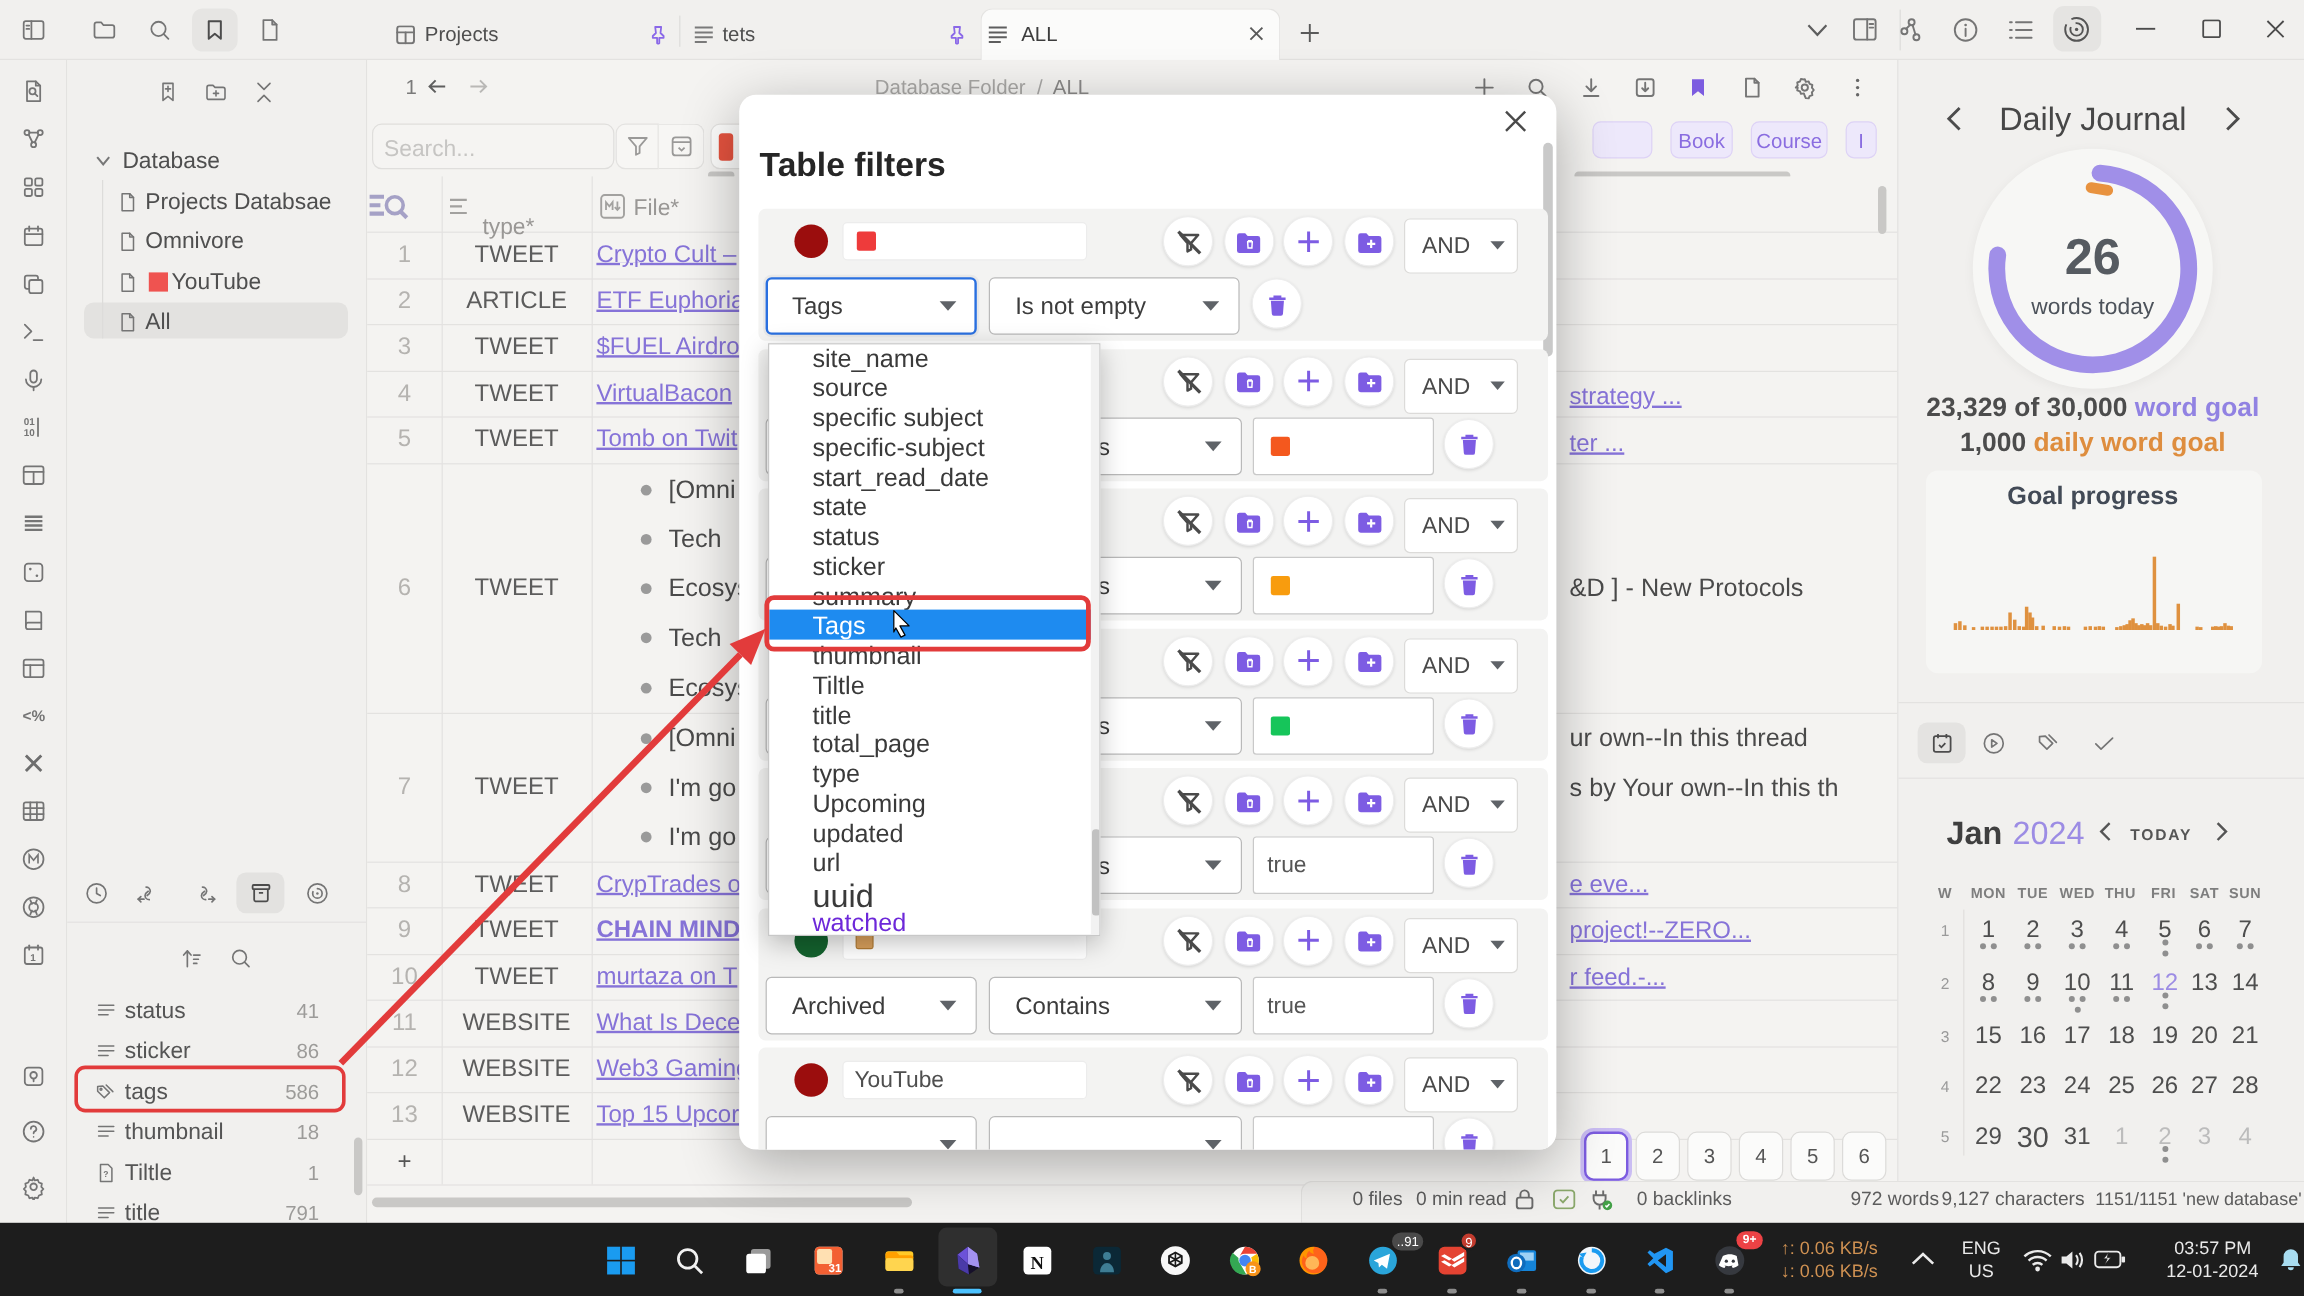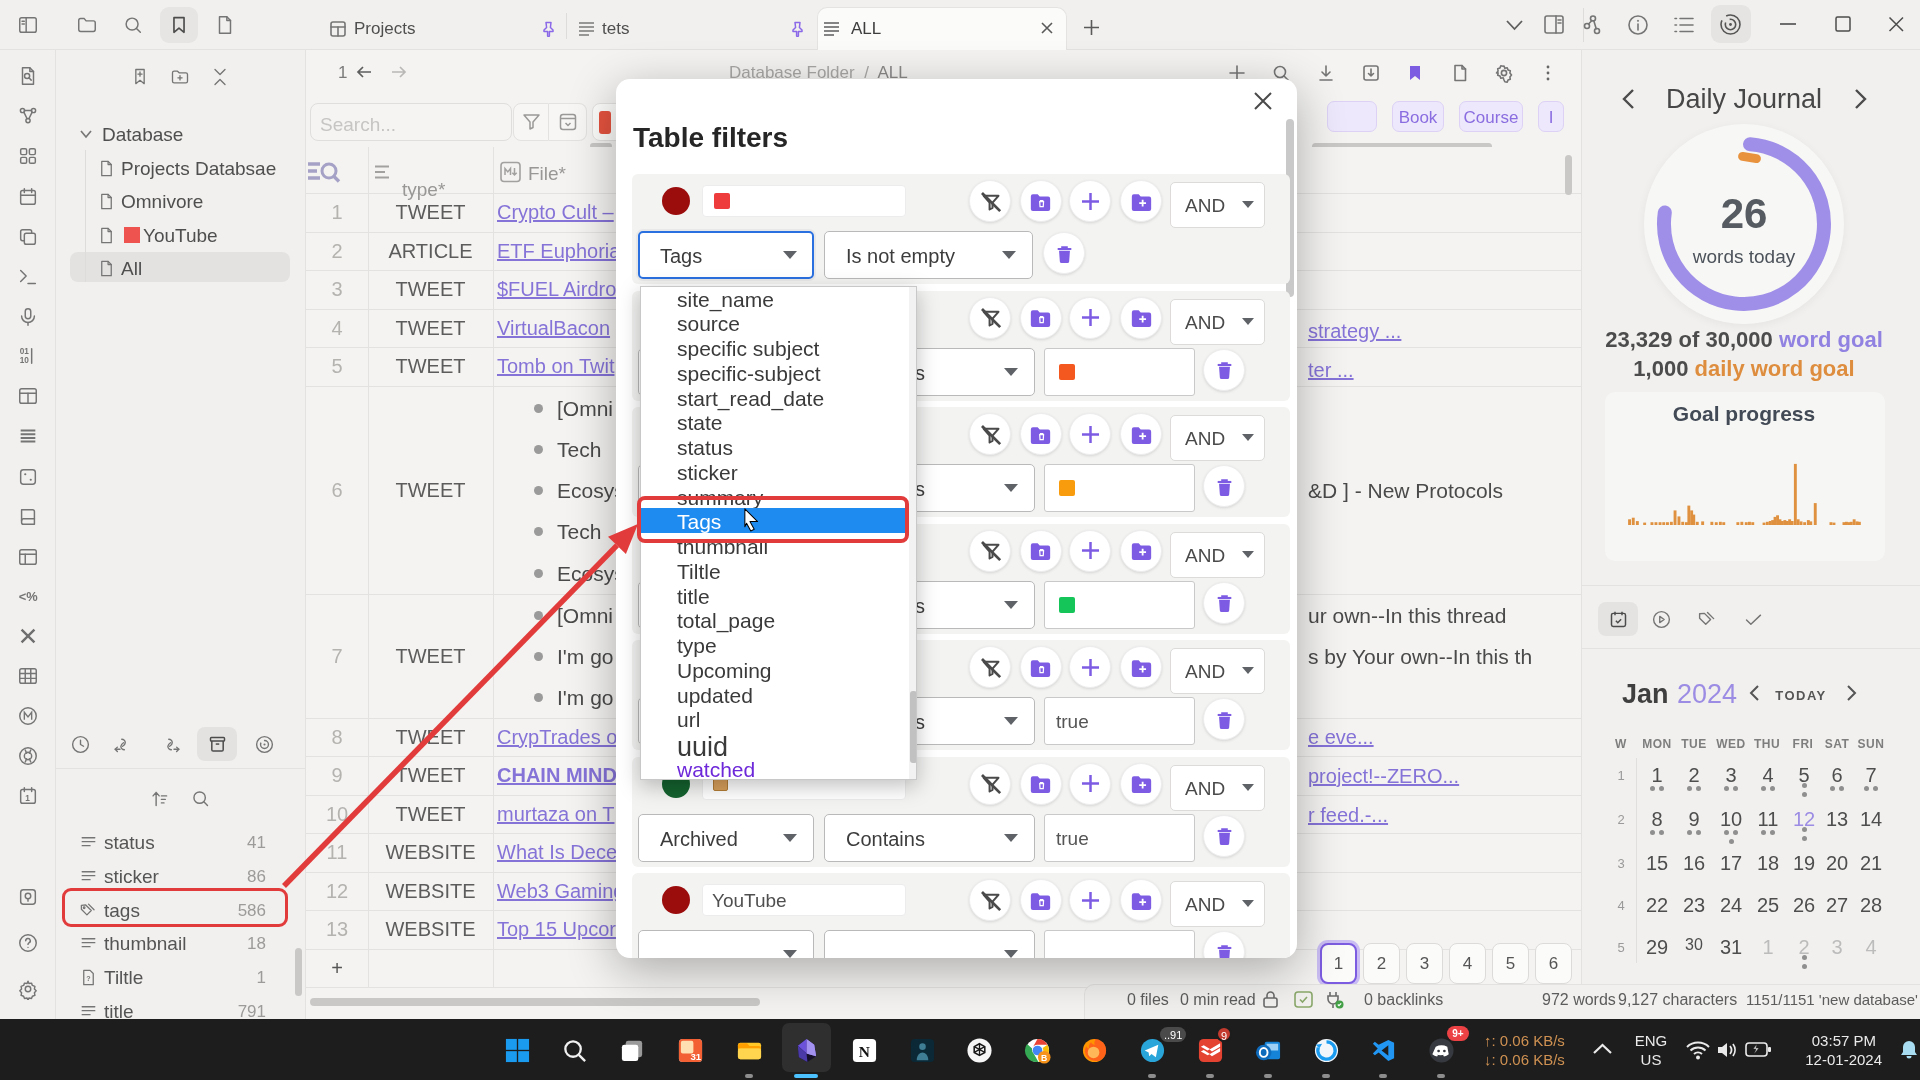--- a/index.html
+++ b/index.html
@@ -626,21 +626,21 @@
     <div style="position:absolute;left:1621px;transform:translateX(-50%);top:899px;font-size:13px;color:#9a9a9a;font-weight:400;line-height:1;white-space:nowrap;">4</div>
     <div style="position:absolute;left:1657px;transform:translateX(-50%);top:895px;font-size:20px;color:#4e4e4e;font-weight:400;line-height:1;white-space:nowrap;">22</div>
     <div style="position:absolute;left:1694px;transform:translateX(-50%);top:895px;font-size:20px;color:#4e4e4e;font-weight:400;line-height:1;white-space:nowrap;">23</div>
     <div style="position:absolute;left:1731px;transform:translateX(-50%);top:895px;font-size:20px;color:#4e4e4e;font-weight:400;line-height:1;white-space:nowrap;">24</div>
     <div style="position:absolute;left:1768px;transform:translateX(-50%);top:895px;font-size:20px;color:#4e4e4e;font-weight:400;line-height:1;white-space:nowrap;">25</div>
     <div style="position:absolute;left:1804px;transform:translateX(-50%);top:895px;font-size:20px;color:#4e4e4e;font-weight:400;line-height:1;white-space:nowrap;">26</div>
     <div style="position:absolute;left:1837px;transform:translateX(-50%);top:895px;font-size:20px;color:#4e4e4e;font-weight:400;line-height:1;white-space:nowrap;">27</div>
     <div style="position:absolute;left:1871px;transform:translateX(-50%);top:895px;font-size:20px;color:#4e4e4e;font-weight:400;line-height:1;white-space:nowrap;">28</div>
     <div style="position:absolute;left:1621px;transform:translateX(-50%);top:941px;font-size:13px;color:#9a9a9a;font-weight:400;line-height:1;white-space:nowrap;">5</div>
     <div style="position:absolute;left:1657px;transform:translateX(-50%);top:937px;font-size:20px;color:#4e4e4e;font-weight:400;line-height:1;white-space:nowrap;">29</div>
-    <div style="position:absolute;left:1694px;transform:translateX(-50%);top:937px;font-size:16px;color:#4e4e4e;font-weight:400;line-height:1;white-space:nowrap;text-align:right;">30</div>
+    <div style="position:absolute;left:1694px;transform:translateX(-50%);top:937px;font-size:24px;color:#4e4e4e;font-weight:400;line-height:1;white-space:nowrap;text-align:right;">30</div>
     <div style="position:absolute;left:1731px;transform:translateX(-50%);top:937px;font-size:20px;color:#4e4e4e;font-weight:400;line-height:1;white-space:nowrap;">31</div>
     <div style="position:absolute;left:1768px;transform:translateX(-50%);top:937px;font-size:20px;color:#bcbcbc;font-weight:400;line-height:1;white-space:nowrap;">1</div>
     <div style="position:absolute;left:1804px;transform:translateX(-50%);top:937px;font-size:20px;color:#bcbcbc;font-weight:400;line-height:1;white-space:nowrap;">2</div>
     <div style="position:absolute;left:1837px;transform:translateX(-50%);top:937px;font-size:20px;color:#bcbcbc;font-weight:400;line-height:1;white-space:nowrap;">3</div>
     <div style="position:absolute;left:1871px;transform:translateX(-50%);top:937px;font-size:20px;color:#bcbcbc;font-weight:400;line-height:1;white-space:nowrap;">4</div>
     <div style="position:absolute;left:1650px;top:786px;width:5px;height:5px;background:#8f8f8f;border-radius:50%"></div>
     <div style="position:absolute;left:1659px;top:786px;width:5px;height:5px;background:#8f8f8f;border-radius:50%"></div>
     <div style="position:absolute;left:1687px;top:786px;width:5px;height:5px;background:#8f8f8f;border-radius:50%"></div>
     <div style="position:absolute;left:1696px;top:786px;width:5px;height:5px;background:#8f8f8f;border-radius:50%"></div>
     <div style="position:absolute;left:1724px;top:786px;width:5px;height:5px;background:#8f8f8f;border-radius:50%"></div>

